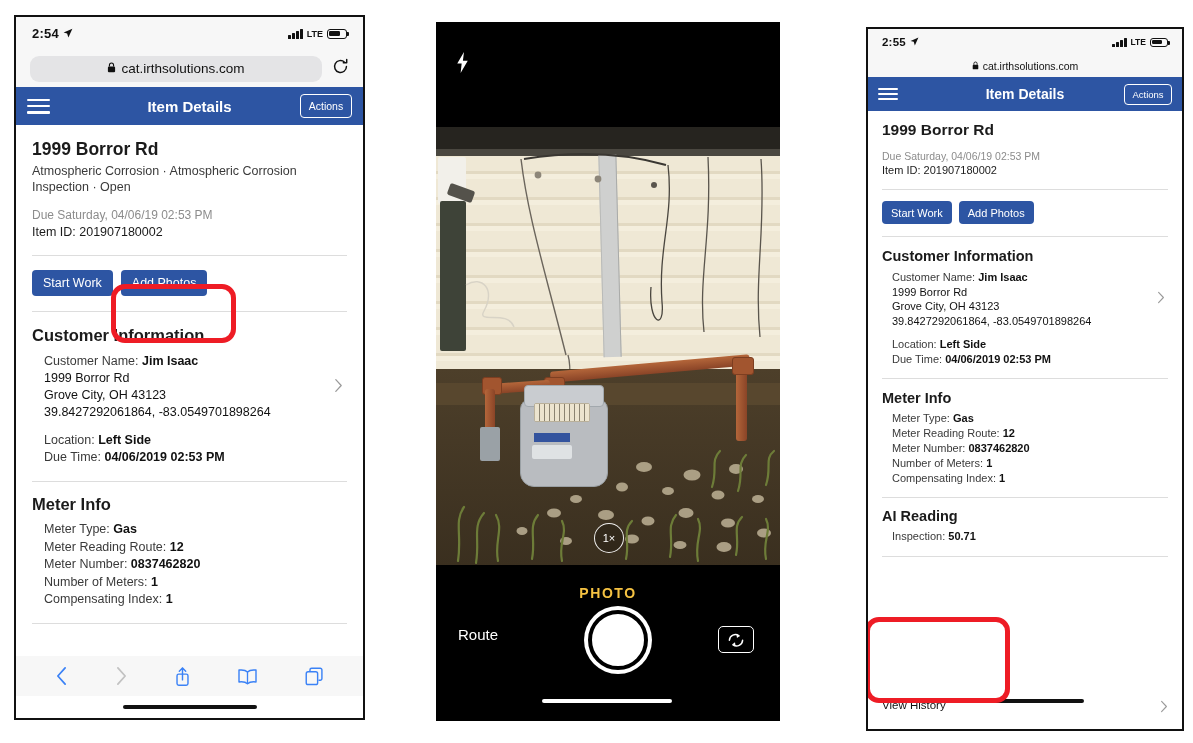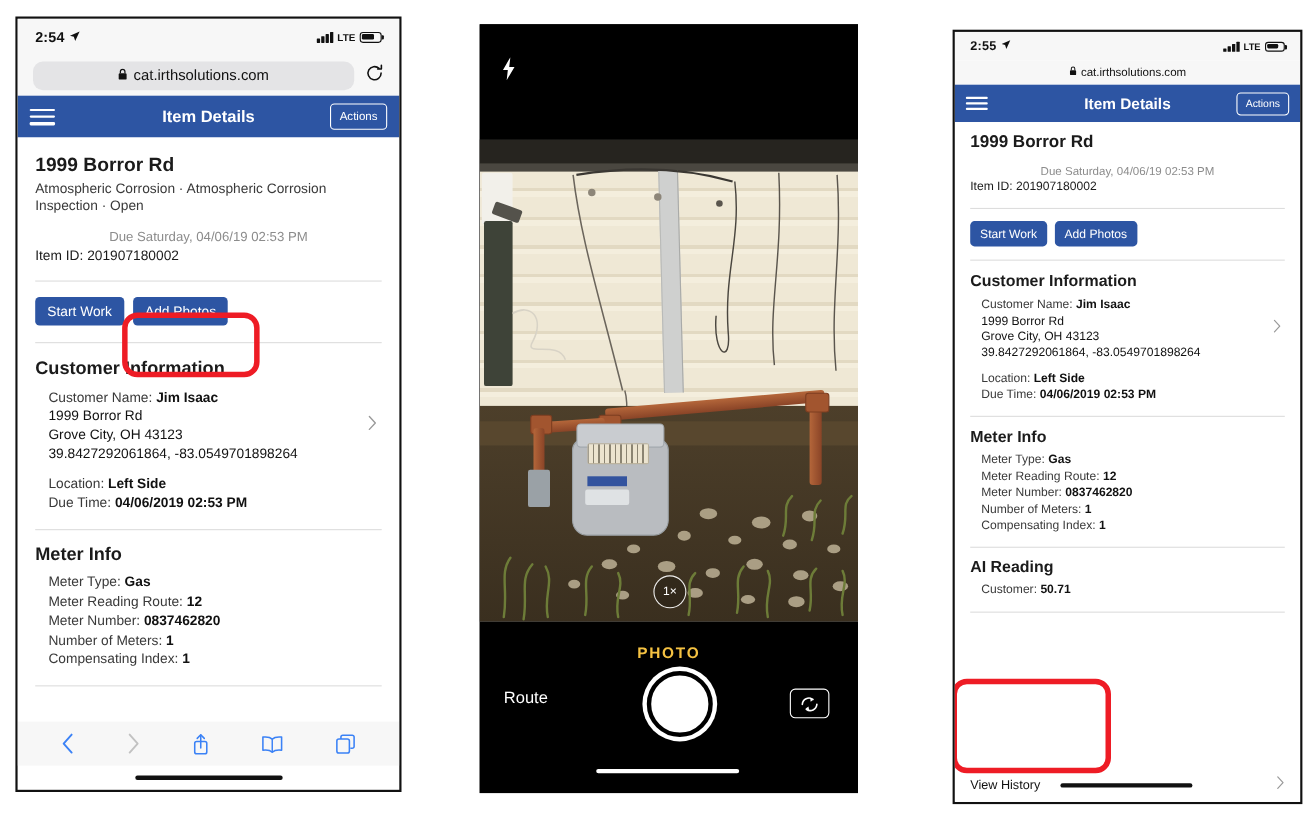--- a/index.html
+++ b/index.html
@@ -45,21 +45,21 @@
   .hamburger{display:flex;flex-direction:column;justify-content:space-between;}
   .hamburger span{display:block;background:#ffffff;border-radius:1px;}
   .nav-title{position:absolute;left:0;right:0;text-align:center;color:#fff;font-weight:bold;pointer-events:none;}
   .actions-btn{margin-left:auto;border:1px solid #ffffff;border-radius:4px;color:#fff;
                display:flex;align-items:center;justify-content:center;background:transparent;font-family:inherit;}
 
   
   .content{background:#fff;box-sizing:border-box;}
   .addr-title{font-weight:bold;color:#1b1b1b;}
   .subtitle{color:#3a3a3a;}
-  .due{color:#8c8c8c;text-align:center;}
+  .due{color:#8c8c8c;}
   .itemid{color:#1b1b1b;}
   .hr{height:1px;background:#dddddd;}
 
   .btnrow{display:flex;}
   .pbtn{background:#2d55a3;color:#fff;border-radius:4px;display:inline-flex;align-items:center;
         justify-content:center;font-family:inherit;border:none;}
 
   .sec-title{font-weight:bold;color:#1b1b1b;}
   .kv{color:#3a3a3a;}
   .kv b{color:#111;}
@@ -524,29 +524,29 @@
             <b>1</b>
           </div>
         </div>
 
         <div class="hr" style="margin-top:11px;"></div>
 
         <div class="sec-title" style="font-size:14.5px;margin-top:10px;">AI Reading</div>
 
         <div style="padding-left:10px;margin-top:5px;">
           <div class="kv" style="font-size:11px;line-height:15px;">
-            <span>Customer:</span>
+            <span>Inspection:</span>
             <b>50.71</b>
           </div>
         </div>
 
         <div class="hr" style="margin-top:12px;"></div>
       </div>
 
-      <div style="position:absolute;left:0;right:0;bottom:0;height:30px;display:flex;align-items:center;
+      <div style="position:absolute;left:0;right:0;bottom:0;height:30px;display:flex;
                   padding:0 14px;background:#fff;">
         <span style="font-size:11.5px;color:#111;">View History</span>
         <span class="homebar" style="width:120px;height:4px;margin-left:18px;"></span>
         <span class="chev" style="margin-left:auto;">
           <svg width="8" height="13" viewBox="0 0 10 16">
               <path d="M2 1.5 L8 8 L2 14.5" stroke="#9a9a9a" stroke-width="1.4" fill="none" stroke-linecap="round" stroke-linejoin="round"></path>
             </svg>
         </span>
       </div>
     </div>

